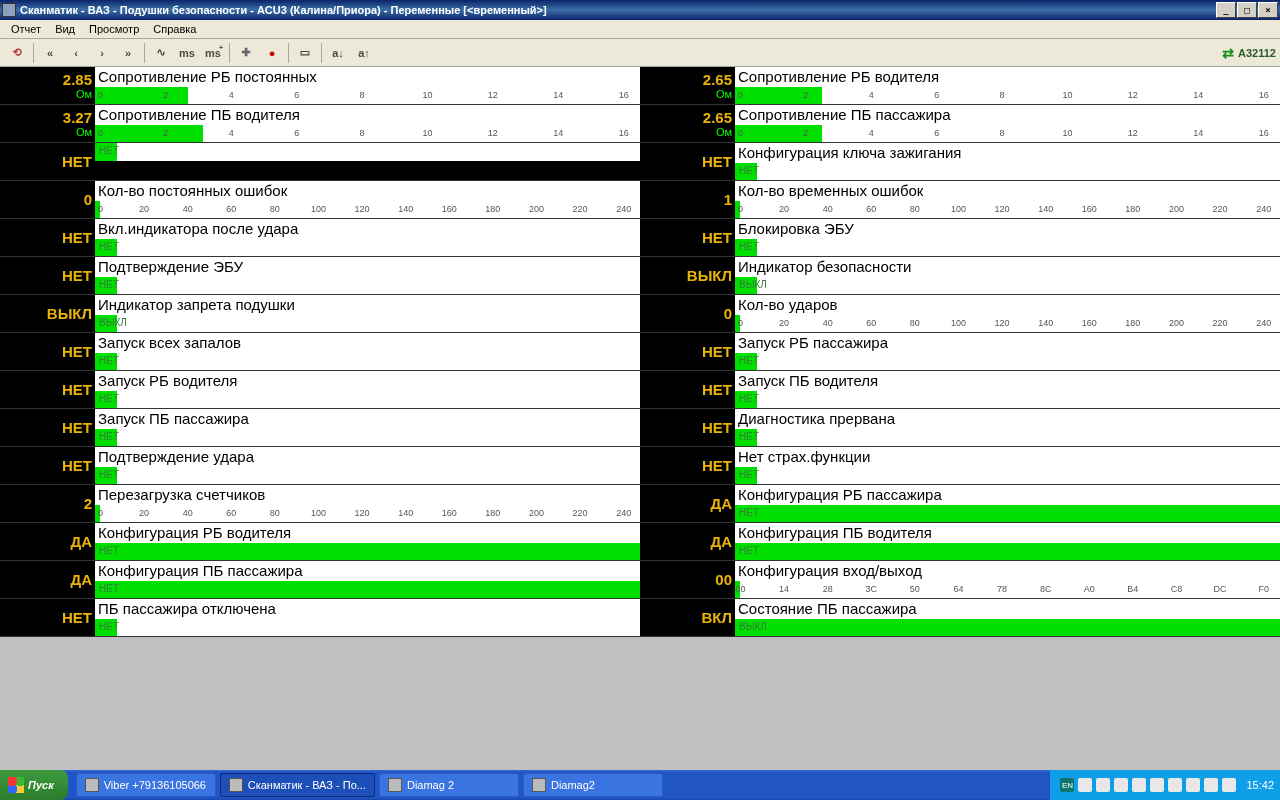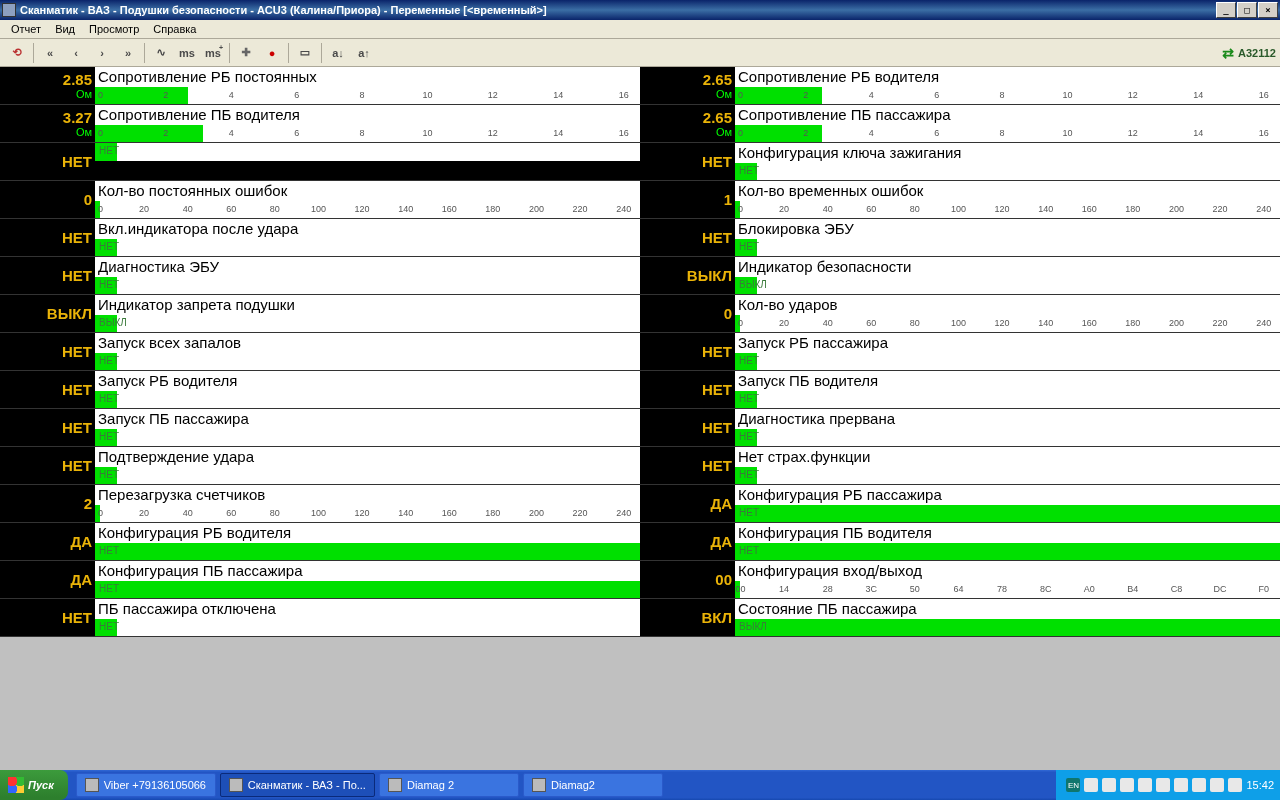--- a/index.html
+++ b/index.html
@@ -195,21 +195,21 @@
   .taskitem .ticon { width:14px; height:14px; background:#bbb; margin-right:5px; border:1px solid #555;}
   .tray {
     margin-left: auto;
     background: #0e9fe8;
     height: 30px;
     display:flex; align-items:center;
     padding: 0 6px 0 10px;
     gap: 4px;
   }
   .tray .ticon { width:14px; height:14px; background:#e8e8e8; border-radius:2px; }
-  .tray .clock { font-size:11px; }
+  .tray .clock { margin-left:6px; font-size:11px; }
 </style>
 </head>
 <body>
 
 <div class="titlebar">
   <div class="app-icon"></div>
   <div class="title">Сканматик - ВАЗ - Подушки безопасности - ACU3 (Калина/Приора) - Переменные [&lt;временный&gt;]</div>
   <div class="winbtn">_</div>
   <div class="winbtn">□</div>
   <div class="winbtn">×</div>
@@ -343,21 +343,21 @@
               <div class="bar" style="width: 4%;"></div>
               <div class="state-text">НЕТ</div>
             </div>
           </div>
         </div>
         <div class="row">
           <div class="vcell">
             <div class="val">НЕТ</div>
           </div>
           <div class="mcell">
-            <div class="label">Диагностика ЭБУ</div>
+            <div class="label">Подтверждение ЭБУ</div>
             <div class="chartline">
               <div class="bar" style="width: 4%;"></div>
               <div class="state-text">НЕТ</div>
             </div>
           </div>
         </div>
         <div class="row">
           <div class="vcell">
             <div class="val">ВЫКЛ</div>
           </div>

